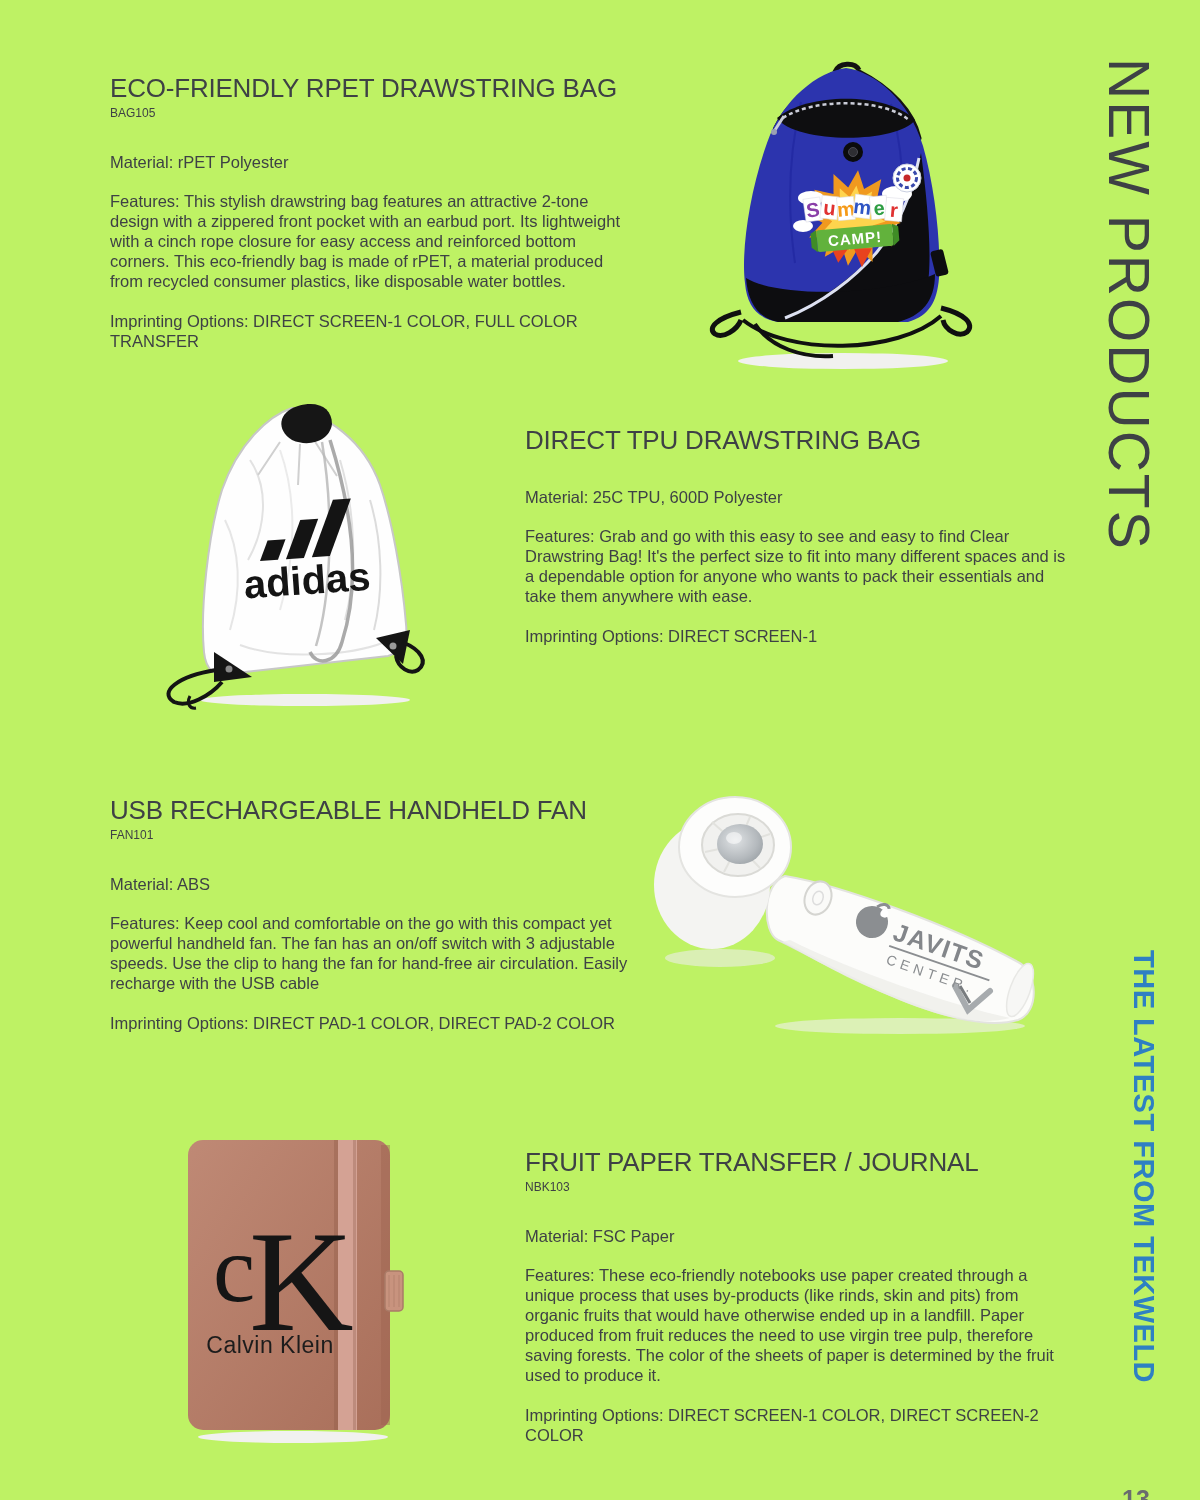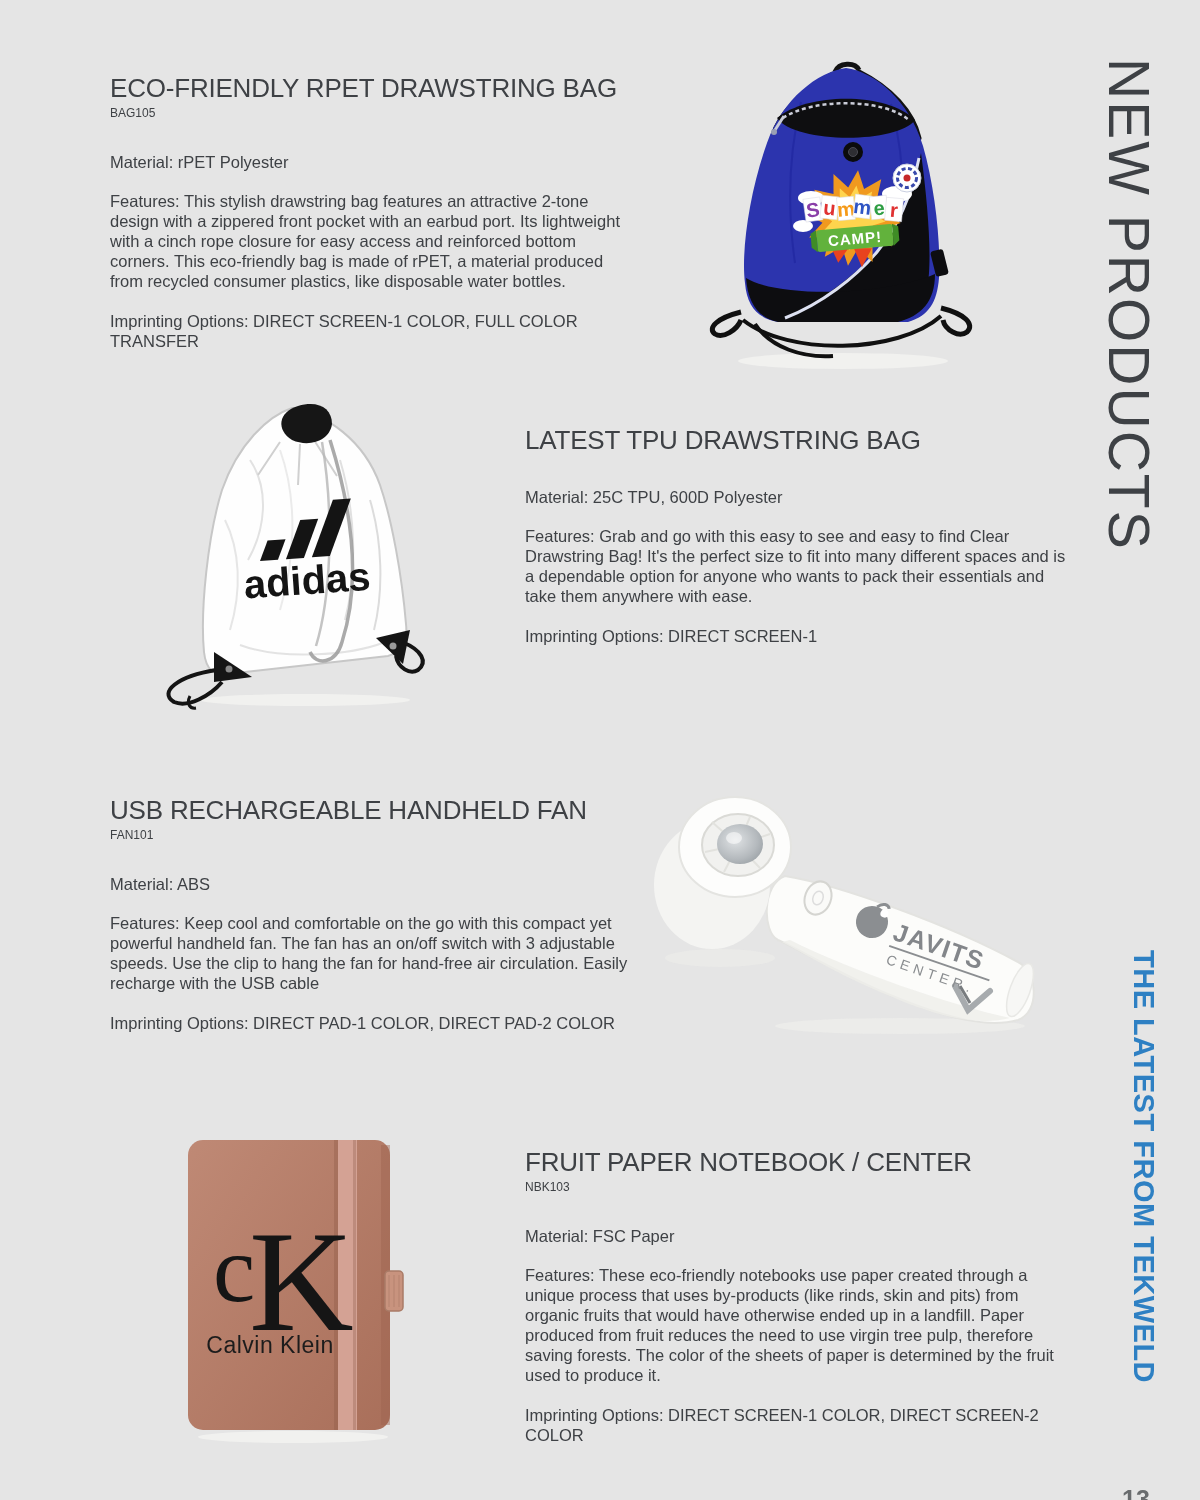--- a/index.html
+++ b/index.html
@@ -1,18 +1,18 @@
 <!DOCTYPE html>
 <html><head>
 <meta charset="utf-8">
 <style>
   * { margin:0; padding:0; box-sizing:border-box; }
   html,body { background:#fff; }
   body { font-family:"Liberation Sans","DejaVu Sans",sans-serif; color:#3e4145; }
-  #page { position:relative; width:1200px; height:1500px; background:#e5e5e5; overflow:hidden; }
+  #page { position:relative; width:1200px; height:1500px; background:#bef264; overflow:hidden; }
 
   .product { position:absolute; }
   .product .title { font-size:26px; font-weight:400; letter-spacing:-0.2px; color:#3e4145; line-height:1.1; }
   .product .code { font-size:12px; margin-top:3px; color:#3e4145; }
   .product .material { font-size:16.5px; margin-top:32px; line-height:20px; }
   .product .features { font-size:16.5px; margin-top:19px; line-height:20px; }
   .product .imprinting { font-size:16.5px; margin-top:20px; line-height:20px; }
 
   .p1 { left:110px; top:74px;  width:520px; }
   .p2 { left:525px; top:426px; width:545px; }
@@ -138,21 +138,21 @@
     <polygon points="84,272 122,297 84,302" fill="#151515"></polygon>
     <circle cx="99" cy="289" r="3.5" fill="#8a8a8a"></circle>
     <polygon points="246,258 280,250 273,284" fill="#151515"></polygon>
     <circle cx="263" cy="266" r="3.5" fill="#9a9a9a"></circle>
     <path d="M86,290 C48,296 28,312 44,322 C58,328 80,316 92,302" stroke="#141414" stroke-width="4" fill="none"></path>
     <path d="M60,316 C56,324 60,329 66,328" stroke="#141414" stroke-width="3" fill="none"></path>
     <path d="M272,262 C292,270 298,282 288,290 C280,295 268,288 266,276" stroke="#141414" stroke-width="4" fill="none"></path>
   </svg>
 
   <section class="product p2">
-    <h2 class="title">LATEST TPU DRAWSTRING BAG</h2>
+    <h2 class="title">DIRECT TPU DRAWSTRING BAG</h2>
     <p class="material">Material: 25C TPU, 600D Polyester</p>
     <p class="features">Features:  Grab and go with this easy to see and easy to find Clear Drawstring Bag! It's the perfect size to fit into many different spaces and is a dependable option for anyone who wants to pack their essentials and take them anywhere with ease.</p>
     <p class="imprinting">Imprinting Options: DIRECT SCREEN-1</p>
   </section>
 
   <section class="product p3">
     <h2 class="title">USB RECHARGEABLE HANDHELD FAN</h2>
     <div class="code">FAN101</div>
     <p class="material">Material: ABS</p>
     <p class="features">Features:  Keep cool and comfortable on the go with this compact yet powerful handheld fan. The fan has an on/off switch with 3 adjustable speeds. Use the clip to hang the fan for hand-free air circulation. Easily recharge with the USB cable</p>
@@ -215,21 +215,21 @@
     <path d="M214,150 L214,182 M219,150 L219,182 M224,150 L224,182" stroke="#b5826e" stroke-width="1"></path>
     <rect x="159" y="15" width="4" height="290" fill="#8c5946" opacity="0.35"></rect>
     <rect x="163" y="15" width="19" height="290" fill="#d4a294"></rect>
     <rect x="178" y="15" width="3" height="290" fill="#bd8b7c"></rect>
     <text class="serif" x="38" y="176" font-size="95" fill="#151515">c</text>
     <text class="serif" x="74" y="205" font-size="145" fill="#151515">K</text>
     <text x="95" y="228" text-anchor="middle" font-size="23" letter-spacing="0.5" fill="#1c1c1c">Calvin Klein</text>
   </svg>
 
   <section class="product p4">
-    <h2 class="title">FRUIT PAPER NOTEBOOK / CENTER</h2>
+    <h2 class="title">FRUIT PAPER TRANSFER / JOURNAL</h2>
     <div class="code">NBK103</div>
     <p class="material">Material: FSC Paper</p>
     <p class="features">Features:  These eco-friendly notebooks use paper created through a unique process that uses by-products (like rinds, skin and pits) from organic fruits that would have otherwise ended up in a landfill. Paper produced from fruit reduces the need to use virgin tree pulp, therefore saving forests. The color of the sheets of paper is determined by the fruit used to produce it.</p>
     <p class="imprinting">Imprinting Options: DIRECT SCREEN-1 COLOR, DIRECT SCREEN-2 COLOR</p>
   </section>
 
   <div id="sidebar-title" class="vtext">NEW PRODUCTS</div>
   <div id="sidebar-subtitle" class="vtext">THE LATEST FROM TEKWELD</div>
   <div id="page-number">13</div>
 

